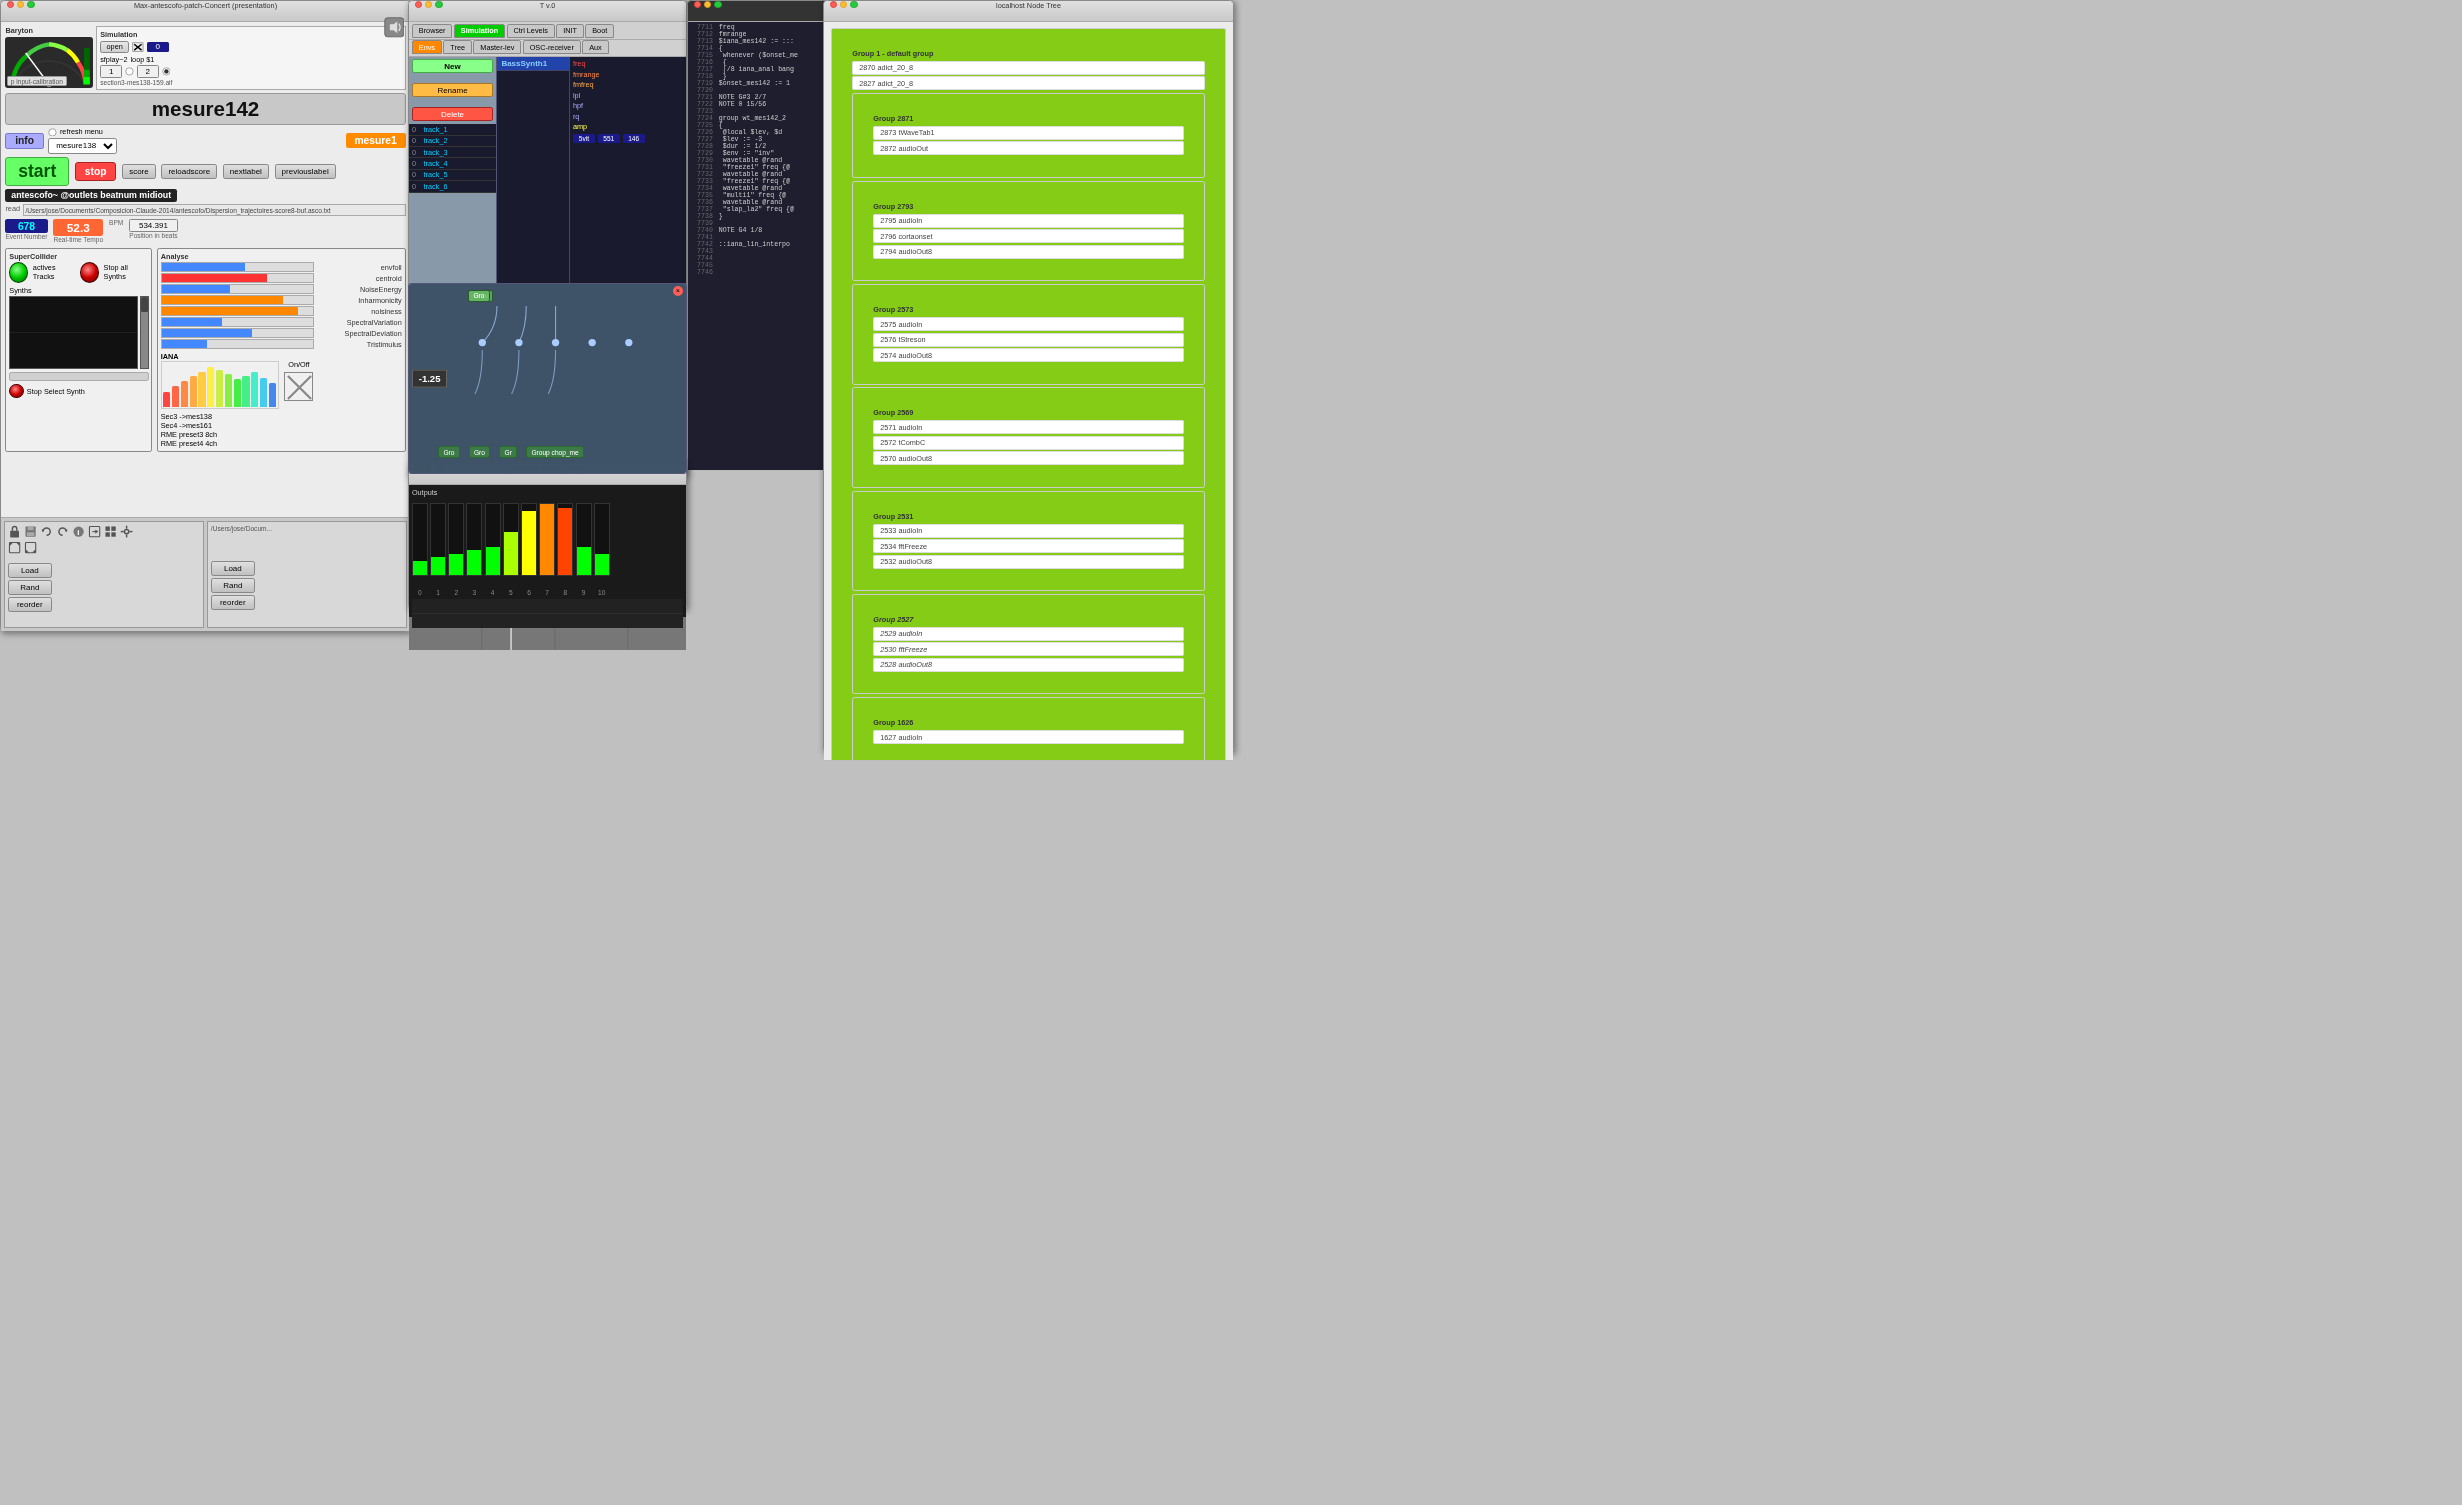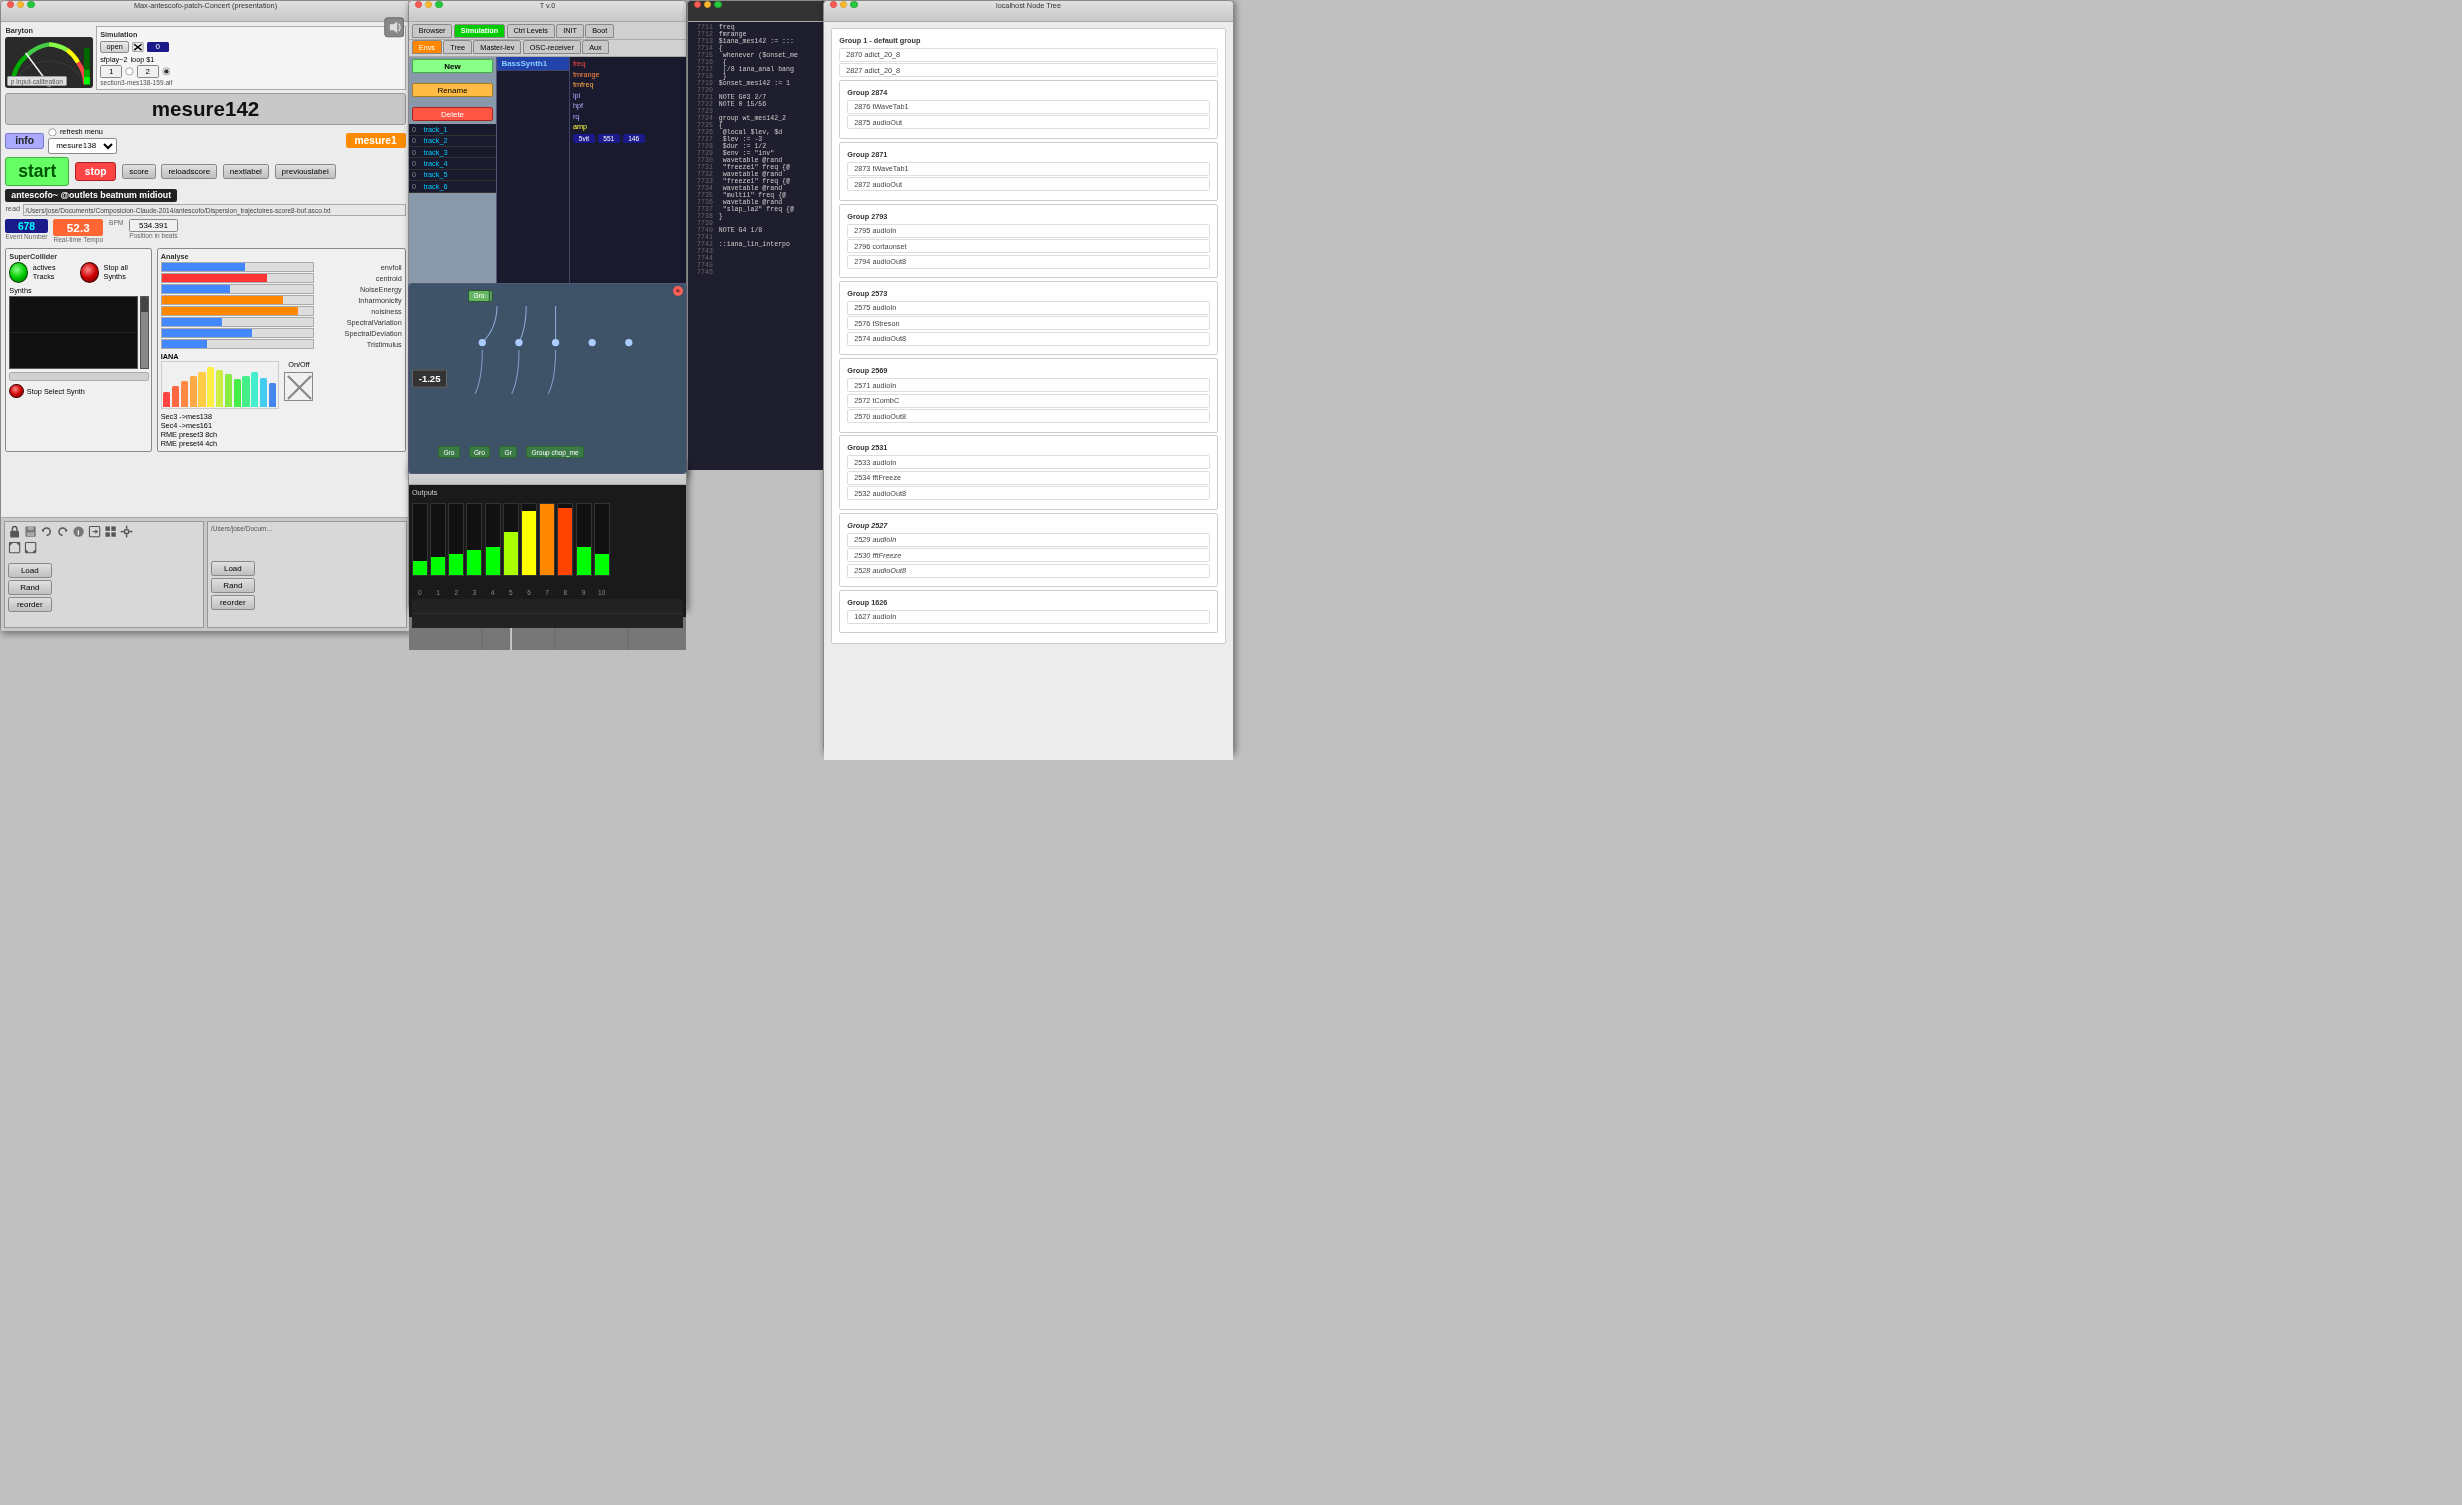--- a/index.html
+++ b/index.html
@@ -393,22 +393,22 @@
       width: 22px;
       text-align: right;
       margin-right: 5.9px;
     }
 
     
     .node-group {
       margin: 2.9px 4.4px;
       border: 0.7px solid #ccc;
       border-radius: 2.2px;
-      padding: 7px;
-      background: #ffffff;
+      padding: 20px;
+      background: #84cc16;
     }
     .node-group-title {
       font-size: 7.3px;
       font-weight: bold;
       color: #333;
       margin-bottom: 2.9px;
     }
     .node-item {
       background: #fff;
       border: 0.7px solid #ddd;
@@ -1103,25 +1103,20 @@
       <div class="tl tl-max"></div>
     </div>
     <span class="title">localhost Node Tree</span>
   </div>
   <div style="height:calc(100% - 13.2px); overflow-y:auto; padding:2.9px; background:#ececec;" id="nodetree-container">
   <div class="node-group">
         <div class="node-group-title">Group 1 - default group</div>
         <div class="node-item">2870 adict_20_8</div>
         <div class="node-item">2827 adict_20_8</div>
         <div class="node-group" style="margin: 2.9px 0px;">
-          <div class="node-group-title">Group 2874</div>
-          <div class="node-item">2876 tWaveTab1</div>
-          <div class="node-item">2875 audioOut</div>
-        </div>
-        <div class="node-group" style="margin: 2.9px 0px;">
           <div class="node-group-title">Group 2871</div>
           <div class="node-item">2873 tWaveTab1</div>
           <div class="node-item">2872 audioOut</div>
         </div>
         <div class="node-group" style="margin: 2.9px 0px;">
           <div class="node-group-title">Group 2793</div>
           <div class="node-item">2795 audioIn</div>
           <div class="node-item">2796 cortaonset</div>
           <div class="node-item">2794 audioOut8</div>
         </div>

